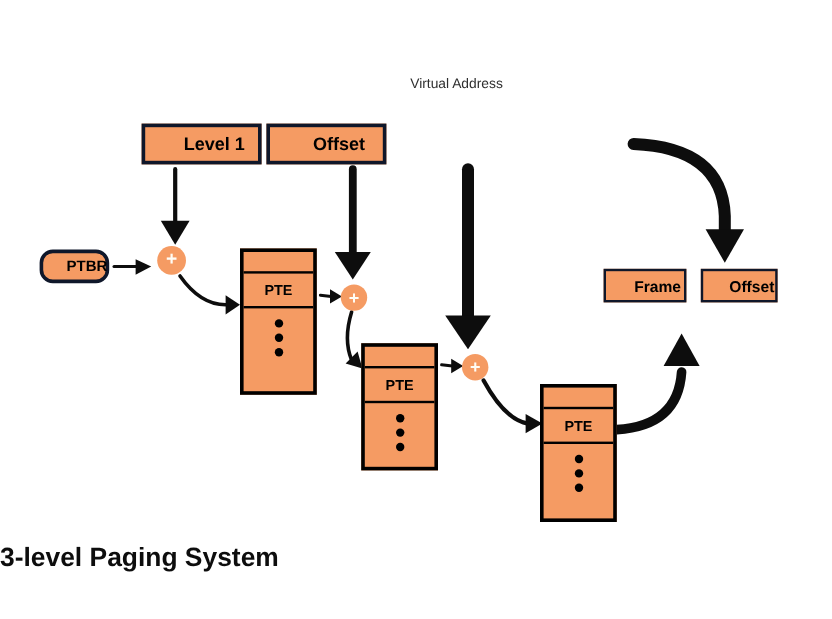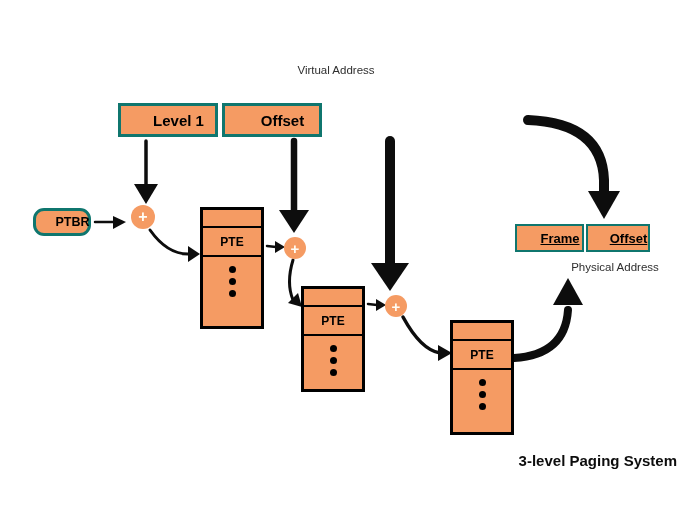--- a/index.html
+++ b/index.html
@@ -2,25 +2,25 @@
 <html><head>
 <meta charset="utf-8">
 <style>
   html,body{margin:0;padding:0;background:#ffffff;}
   .canvas{
     position:relative;width:693px;height:516px;background:#ffffff;
     font-family:"Liberation Sans", sans-serif;color:#000;overflow:hidden;
     --orange:#F59B63;
   }
   .box{
-    background:var(--orange);border:3px solid #0f766e;box-sizing:border-box;
+    background:var(--orange);border:3px solid #0f172a;box-sizing:border-box;
     display:flex;align-items:center;justify-content:center;font-weight:bold;padding-left:21px;
   }
   .arrows{position:absolute;left:0;top:0;z-index:1;pointer-events:none;}
-  .va-note{position:absolute;left:236px;top:64px;width:200px;text-align:center;
+  .va-note{position:absolute;left:219px;top:64px;width:200px;text-align:right;
     font-size:11.5px;color:#2e2e2e;z-index:2;}
   .va-row{position:absolute;left:118px;top:103px;display:flex;gap:4px;z-index:2;}
   .va-field{width:100px;height:34px;font-size:15px;}
   .ptbr{position:absolute;left:33px;top:208px;width:58px;height:28px;font-size:12.5px;z-index:2;border-radius:11px;}
   .plus{
     position:absolute;width:24px;height:24px;border-radius:50%;background:var(--orange);
     color:#fffdf6;display:flex;align-items:center;justify-content:center;
     font-size:16px;font-weight:bold;z-index:3;line-height:1;
   }
   .p1{left:131px;top:205px;}
@@ -32,28 +32,28 @@
   }
   .t1{left:200px;top:207px;height:122px;}
   .t2{left:301px;top:286px;height:106px;}
   .t3{left:450px;top:320px;height:115px;}
   .pt-top{height:16px;border-bottom:2.5px solid #000;}
   .pt-entry{height:27px;border-bottom:2.5px solid #000;display:flex;align-items:center;
     justify-content:center;font-weight:bold;font-size:12px;}
   .pt-dots{flex:1;display:flex;flex-direction:column;align-items:center;
     justify-content:flex-start;gap:5px;padding-top:9px;}
   .pt-dots i{width:7px;height:7px;border-radius:50%;background:#000;display:block;}
-  .pa-row{position:absolute;left:515px;top:224px;display:flex;gap:2px;z-index:2;text-decoration:underline;}
+  .pa-row{position:absolute;left:503px;top:224px;display:flex;gap:12px;z-index:2;}
   .pa-field{height:28px;font-size:13px;border-width:2.5px;}
   .pa-frame{width:69px;}
   .pa-offset{width:64px;}
   .pa-note{position:absolute;left:545px;top:261px;width:140px;text-align:center;
     font-size:11.5px;color:#2e2e2e;z-index:2;}
-  .diagram-title{position:absolute;left:0;right:16px;top:452px;text-align:right;
-    font-size:15px;font-weight:bold;color:#0d0d0d;z-index:2;}
+  .diagram-title{position:absolute;left:0;right:4px;top:452px;text-align:left;
+    font-size:22px;font-weight:bold;color:#0d0d0d;z-index:2;}
 </style>
 </head>
 <body>
 
 <div class="canvas">
 
   <svg class="arrows" width="693" height="516" viewBox="0 0 693 516">
     <g stroke="#0d0d0d" fill="#0d0d0d" stroke-linecap="round">
       <line x1="146" y1="141" x2="146" y2="186" stroke-width="3.5"></line>
       <polygon points="134,184 158,184 146,204" stroke="none"></polygon>
@@ -147,17 +147,16 @@
         <i></i>
         <i></i>
       </div>
   </div>
 
   <div class="pa-row">
     <div class="box pa-field pa-frame">Frame</div>
     <div class="box pa-field pa-offset">Offset</div>
   </div>
 
-  <div class="pa-note">Physical Address</div>
 
   <div class="diagram-title">3-level Paging System</div>
 
 </div>
 
 </body></html>

